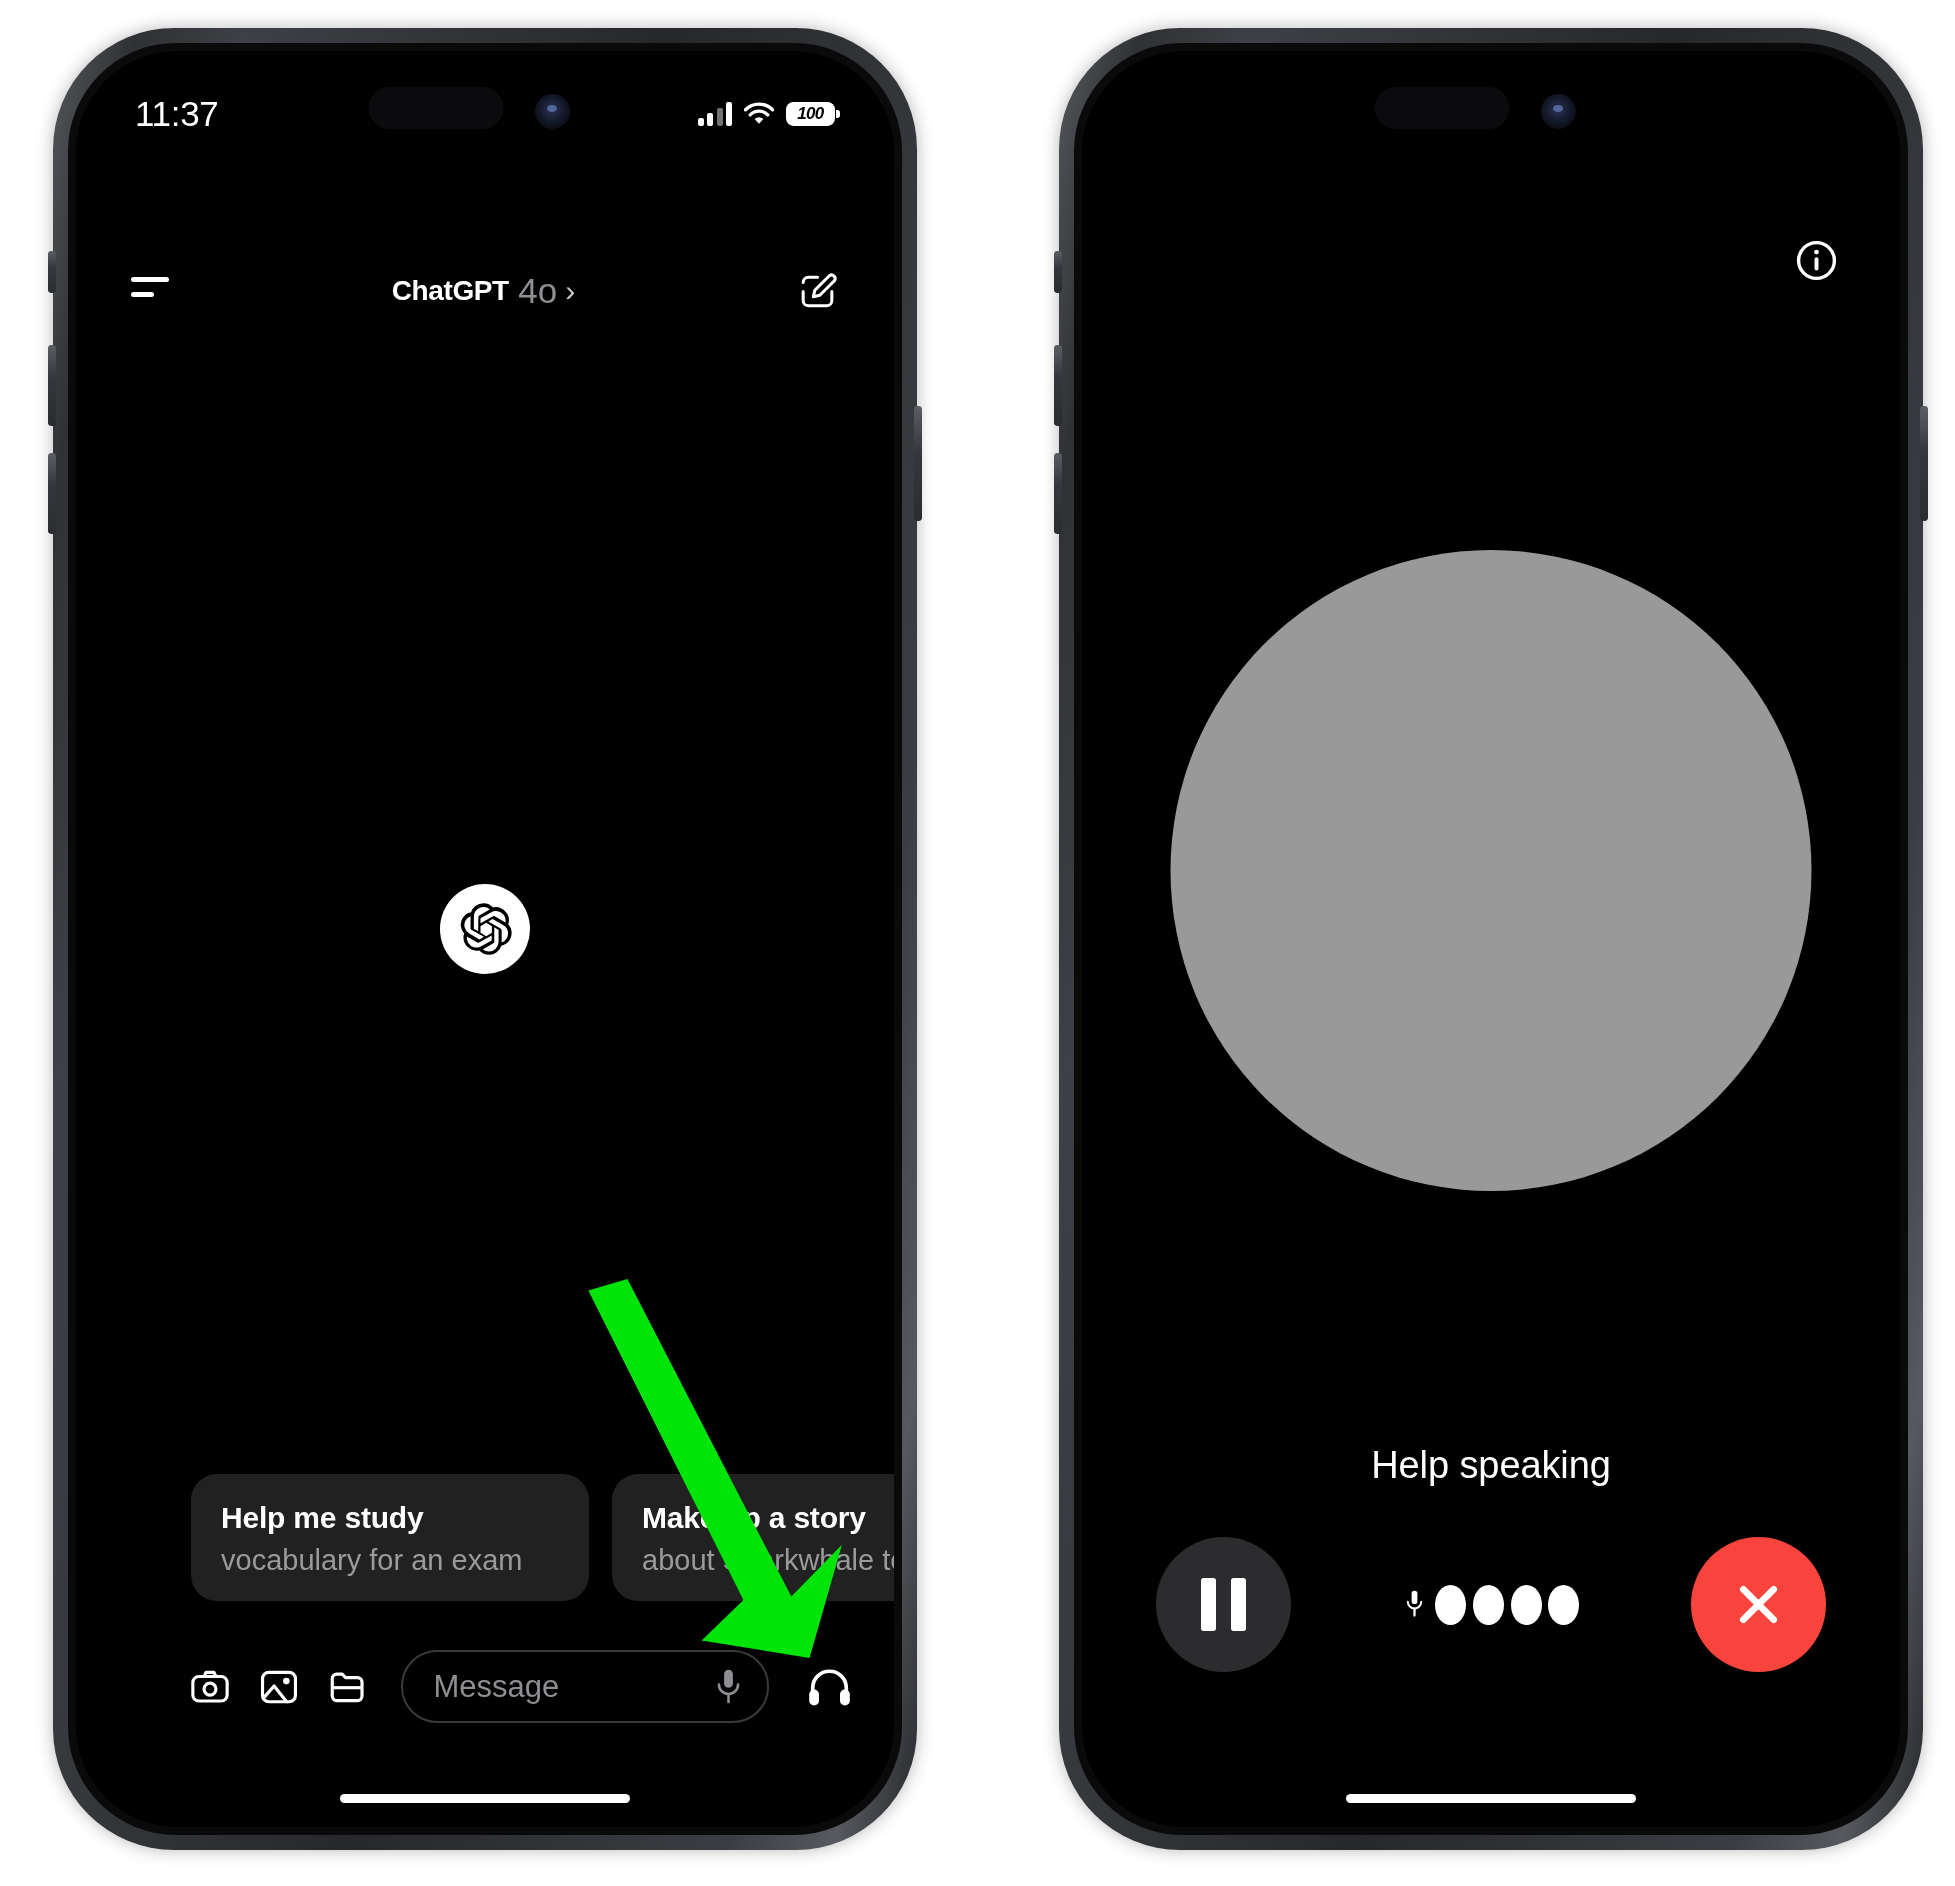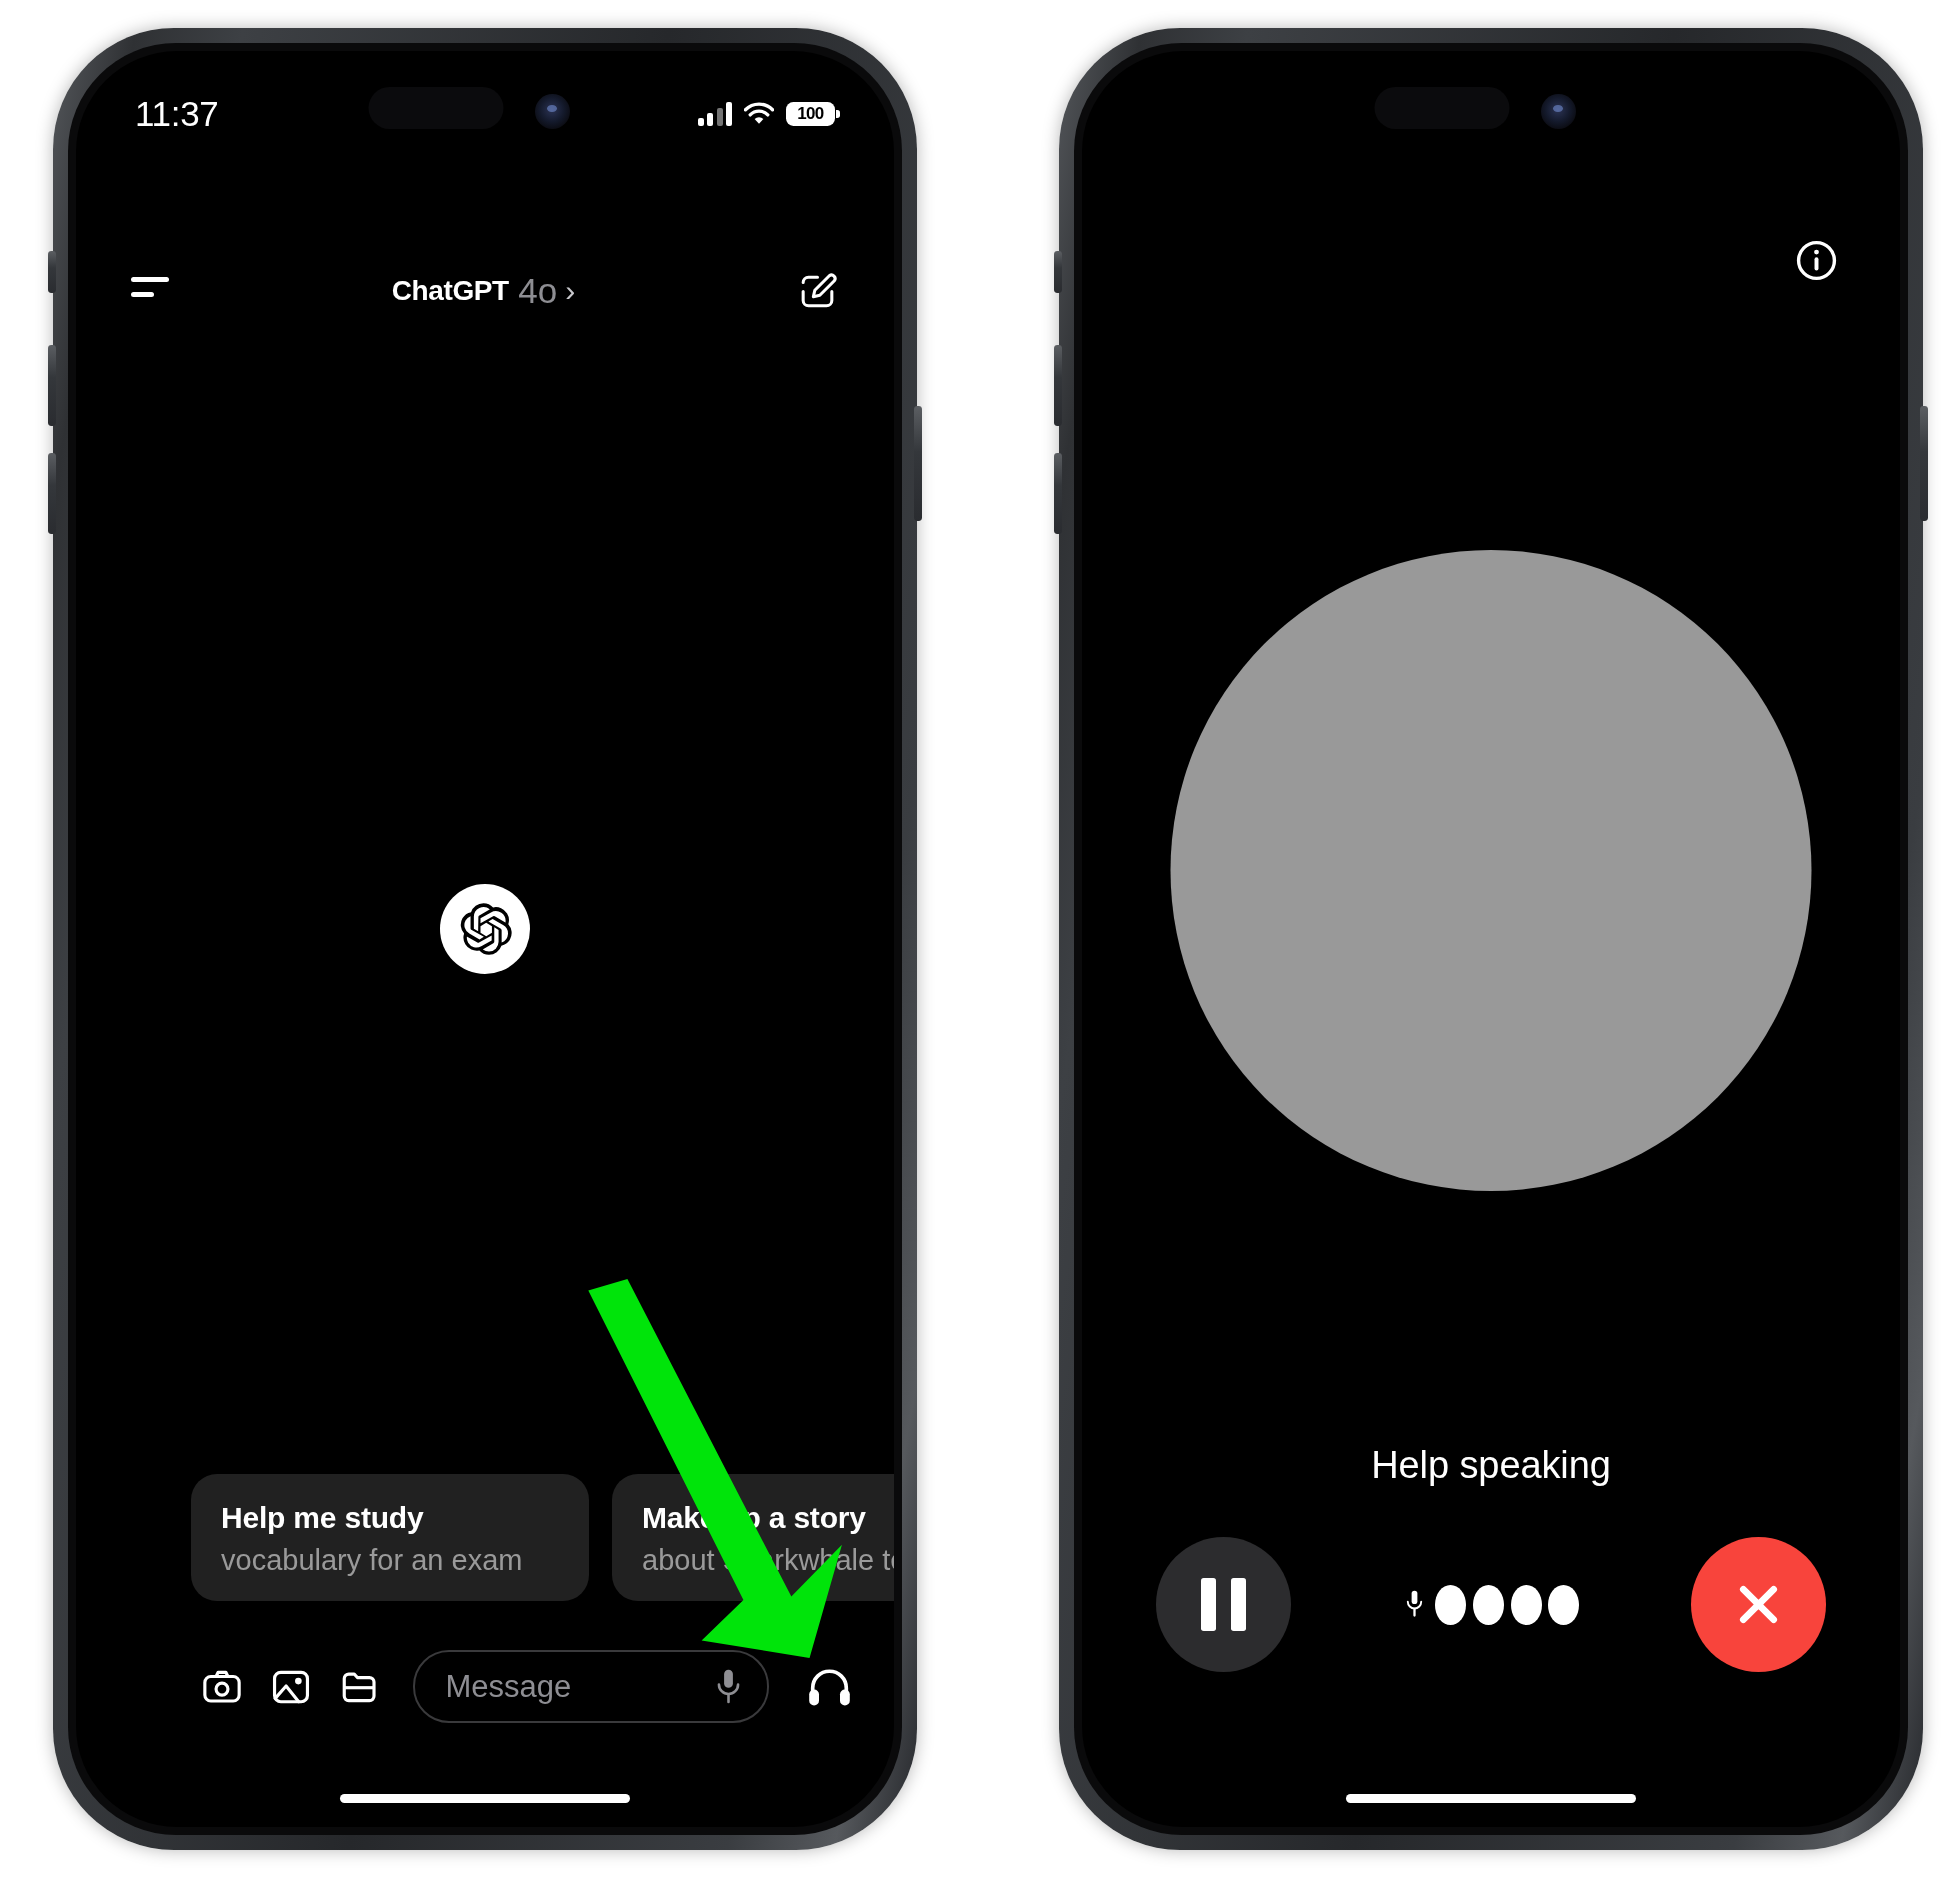--- a/index.html
+++ b/index.html
@@ -91,21 +91,21 @@
   .signal i:nth-child(1){ height: 8px; }
   .signal i:nth-child(2){ height: 13px; }
   .signal i:nth-child(3){ height: 18px; opacity:.45; }
   .signal i:nth-child(4){ height: 23.6px; }
 
   .battery {
     position: relative;
     width: 49px; height: 24px;
     border-radius: 7.4px;
     background:#ffffff;
-    display:flex; align-items:center; justify-content:center;
+    display:flex; align-items:center; justify-content:center;font-style:italic;
   }
   .battery span { color:#000; font-size: 17px; font-weight:700; letter-spacing:-0.7px; }
   .battery::after {
     content:""; position:absolute; right:-5.4px; top:8px;
     width:4px; height:8.8px; border-radius:0 2.7px 2.7px 0; background:#ffffff;
   }
 
   
   .navbar {
     position: absolute; top: 196px; left:0; right:0;
@@ -144,21 +144,21 @@
     border-radius: 26px;
     padding: 27px 30px 24px 30px;
     min-width: 398px;
     flex: 0 0 auto;
   }
   .chip .t { color:#ffffff; font-size: 30px; font-weight:700; letter-spacing:-0.2px; }
   .chip .s { color:#9a9a9a; font-size: 29px; font-weight:400; margin-top: 9.4px; white-space: nowrap; }
 
   
   .composer {
-    position:absolute; left:12px; right:0; bottom: 100px;
+    position:absolute; left:0; right:0; bottom: 100px;
     height: 81px;
     display:flex; align-items:center;
     padding: 0 40px 0 113px;
     gap: 27px;
   }
   .tool { width: 42px; height: 42px; flex:0 0 auto; }
   .msgbox {
     flex: 1 1 auto;
     height: 73px;
     border: 2px solid #3a3a3c;

